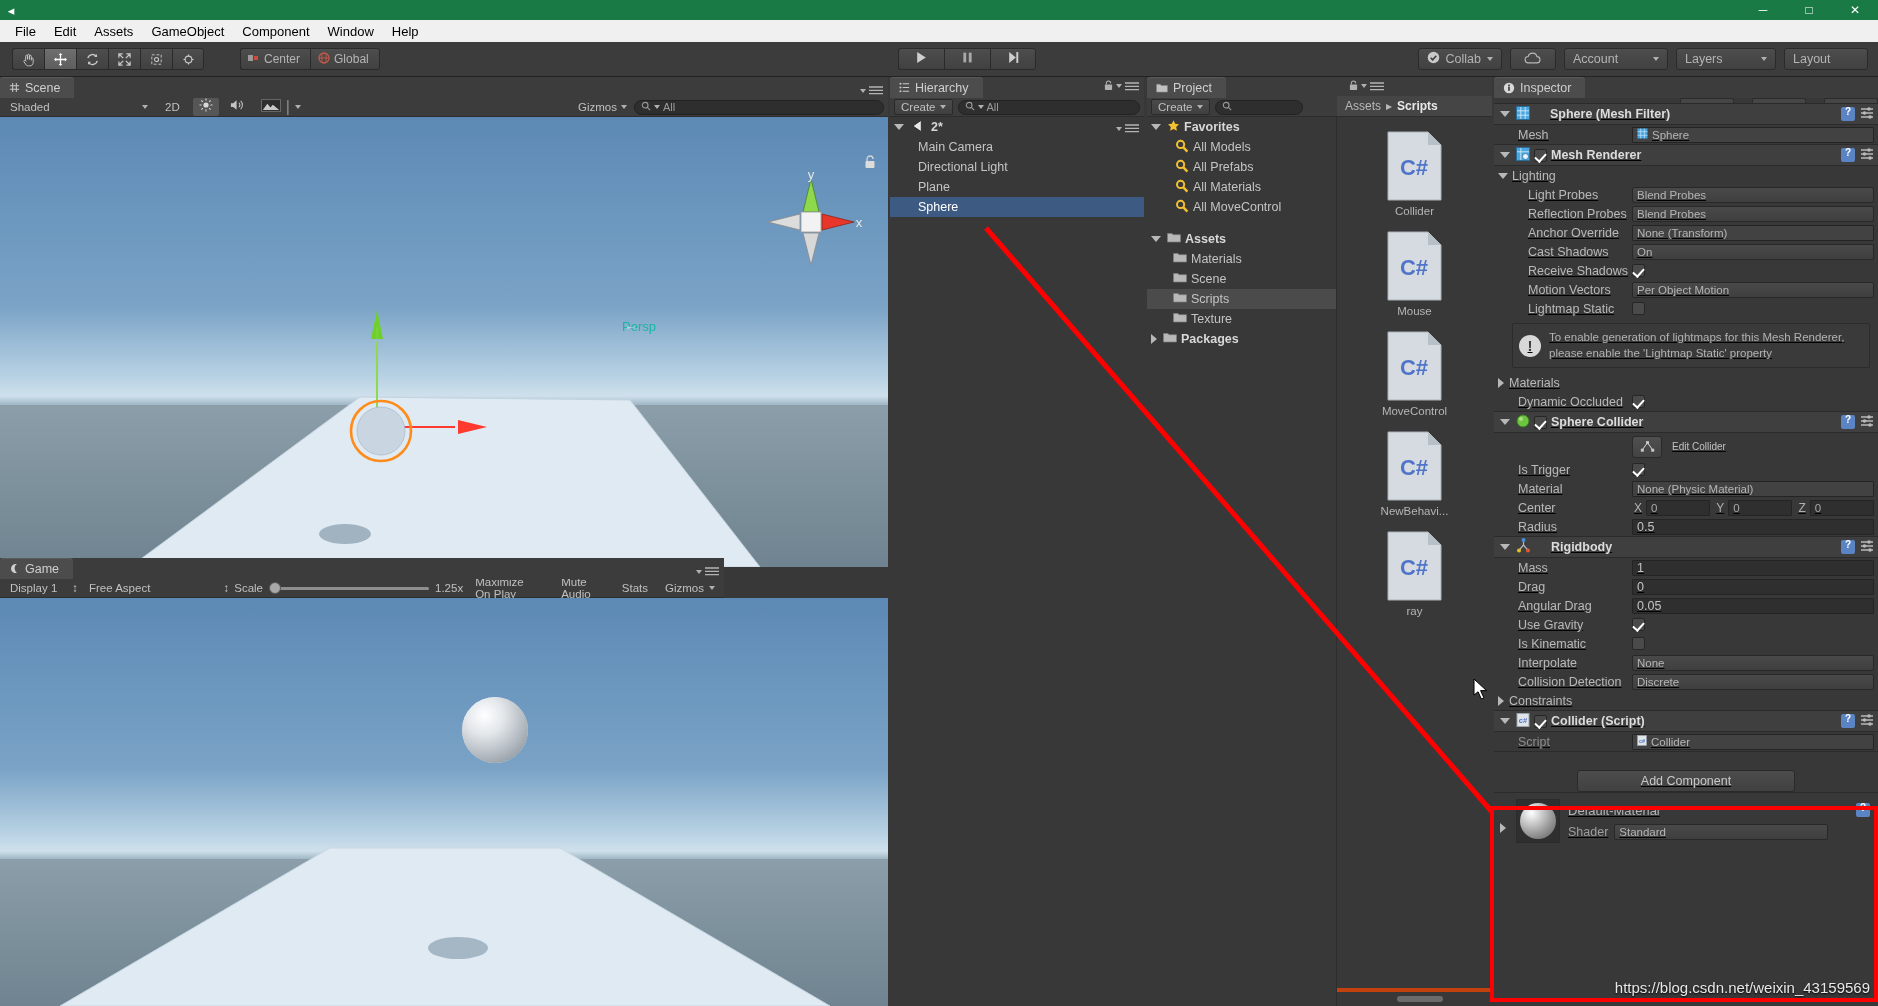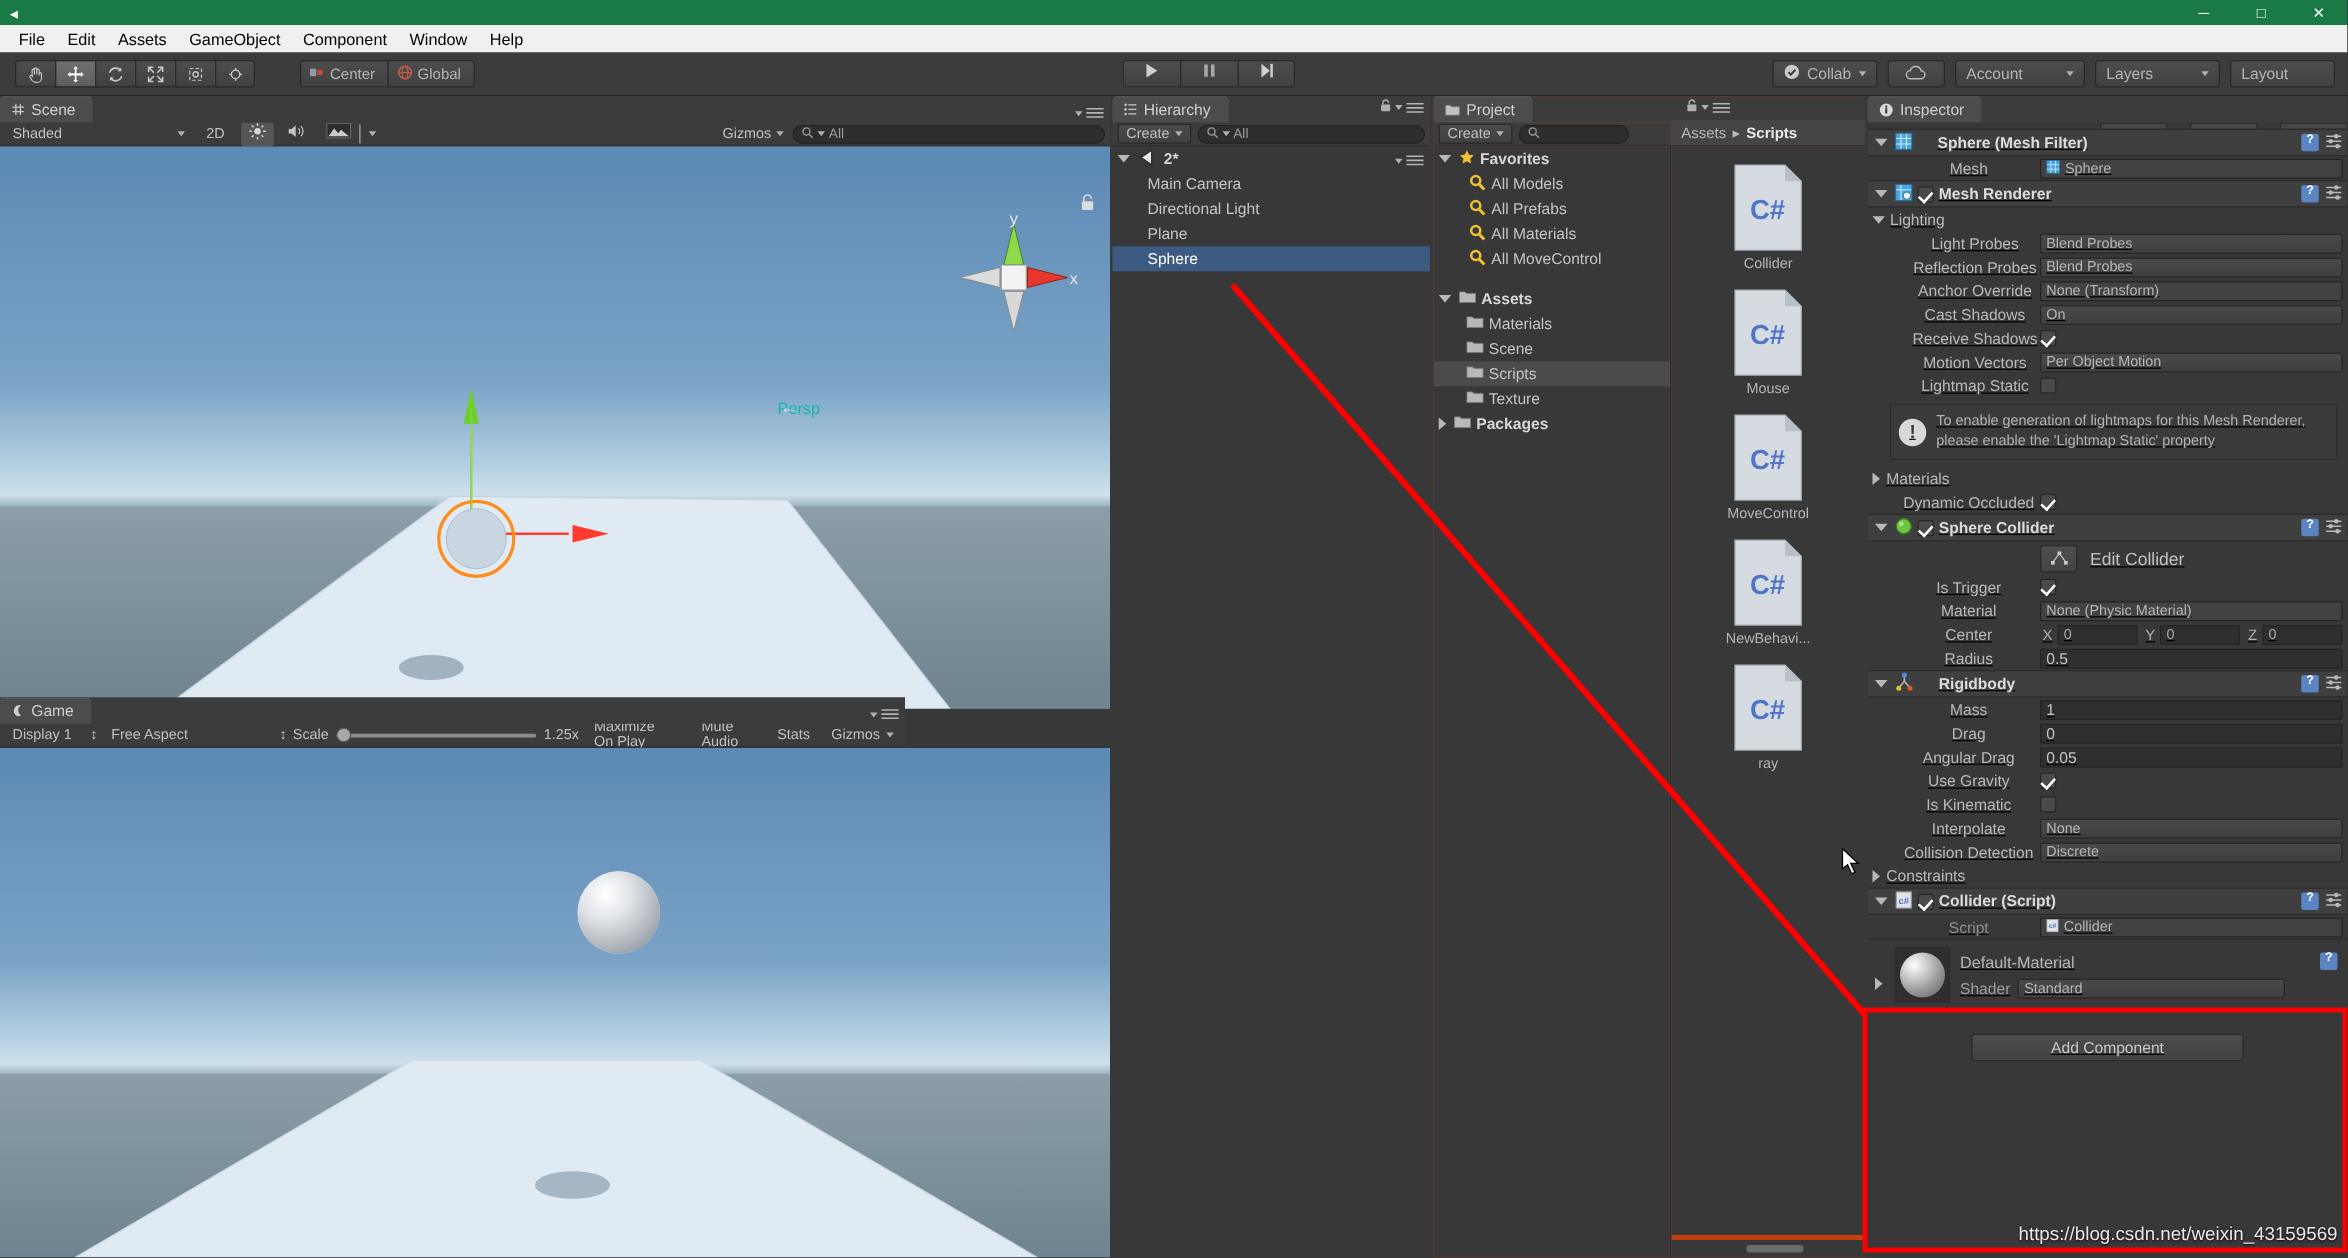--- a/index.html
+++ b/index.html
@@ -176,21 +176,21 @@
     content: ""; position: absolute; left: 2px; top: 1px; width: 5px; height: 9px;
     border: solid #ffffff; border-width: 0 2.2px 2.2px 0; transform: rotate(42deg);
   }
   .hdr-icons { position: absolute; right: 4px; display: flex; gap: 5px; align-items: center; }
   .bookicon { width: 14px; height: 14px; background: #5b84c4; border-radius: 2px;
               position: relative; }
   .bookicon::after { content: "?"; position: absolute; left: 0; right: 0; top: -1px;
                      text-align: center; color: #fff; font-size: 10px; font-weight: bold; }
 
   .prop { height: 19px; display: flex; align-items: center; color: #b9b9b9; font-size: 12.5px; }
-  .prop .lbl { width: 138px; padding-left: 24px; white-space: nowrap; overflow: hidden; text-align: center; }
+  .prop .lbl { width: 138px; padding-left: 24px; white-space: nowrap; overflow: hidden; }
   .prop .lbl.deep { padding-left: 34px; }
   .field {
     height: 16px; background: #2f2f2f; border: 1px solid #242424; border-radius: 1px;
     display: flex; align-items: center; padding: 0 4px; color: #a8a8a8; font-size: 11.5px;
     flex: 1; margin-right: 4px; white-space: nowrap; overflow: hidden;
   }
   .field.obj { background: #424242; color: #b5b5b5; }
   .field.popup { background: linear-gradient(#494949,#3f3f3f); border: 1px solid #282828;
                  border-radius: 2px; color: #b5b5b5; }
   .field.txt { background: #2f2f2f; color: #c3c3c3; font-size: 12.5px; }
@@ -1028,21 +1028,21 @@
     </div>
     <div style="height:27px;display:flex;align-items:center;padding-left:138px;gap:10px">
       <span class="editbtn">
         <svg width="15" height="13" viewBox="0 0 16 14">
             <path d="M2.5 10.5L8 3l5.5 7.5" fill="none" stroke="#c8c8c8" stroke-width="1.1"></path>
             <rect x="6.4" y="1.2" width="3.2" height="3.2" fill="#c8c8c8"></rect>
             <rect x="0.8" y="9.4" width="3.2" height="3.2" fill="#c8c8c8"></rect>
             <rect x="12" y="9.4" width="3.2" height="3.2" fill="#c8c8c8"></rect>
           </svg>
       </span>
-      <span style="color:#c2c2c2;font-size:14px">Edit Collider</span>
+      <span style="color:#c2c2c2;font-size:10px">Edit Collider</span>
     </div>
     <div class="prop">
       <span class="lbl">Is Trigger</span>
       <span class="chk on"></span>
     </div>
     <div class="prop">
       <span class="lbl">Material</span>
       <span class="field obj">
         <span>None (Physic Material)</span>
       </span>
@@ -1163,42 +1163,42 @@
         <span style="margin-right:4px">
           <svg width="10" height="11" viewBox="0 0 11 12">
               <rect x="0.5" y="0.5" width="10" height="11" fill="#dfe4e8" stroke="#9aa2a9" stroke-width="0.7"></rect>
               <text x="5.5" y="8.5" fill="#4f74c8" font-size="6" font-weight="bold" text-anchor="middle" font-family="Liberation Sans">c#</text>
             </svg>
         </span>
         <span>Collider</span>
       </span>
     </div>
 
+    <div style="border-top:1px solid #2b2b2b;padding-top:4px">
+      <div class="addcomp">
+        <span>Add Component</span>
+      </div>
+    </div>
+
     <div style="border-top:1px solid #2b2b2b;padding:6px 4px 6px 6px;display:flex;gap:8px;align-items:flex-start">
       <span class="foldout closed" style="margin-top:24px"></span>
       <span class="matpreview">
         <span class="matball"></span>
       </span>
       <span style="display:flex;flex-direction:column;gap:6px;flex:1;padding-top:4px">
         <span style="color:#b5b5b5;font-size:13px">Default-Material</span>
         <span style="display:flex;align-items:center;gap:6px">
           <span style="color:#9e9e9e;font-size:12.5px">Shader</span>
           <span class="field popup" style="flex:1;margin-right:20px">
             <span>Standard</span>
           </span>
         </span>
       </span>
       <span class="bookicon" style="margin-top:4px;margin-right:4px"></span>
     </div>
-
-    <div style="border-top:1px solid #2b2b2b;padding-top:4px">
-      <div class="addcomp">
-        <span>Add Component</span>
-      </div>
-    </div>
   </div>
 </div>
 
 <svg id="annot-line">
   <line x1="986" y1="228" x2="1492" y2="812" stroke="#ff0000" stroke-width="5"></line>
 </svg>
 <div id="annot-box"></div>
 
 <svg class="cursor-arrow" style="left:1473px; top:678px" width="16" height="22" viewBox="0 0 16 22">
   <path d="M1 1l12.5 11.6H7.6l3.3 7.2-2.6 1.2-3.2-7.2L1 17z" fill="#ffffff" stroke="#000000" stroke-width="1"></path>

